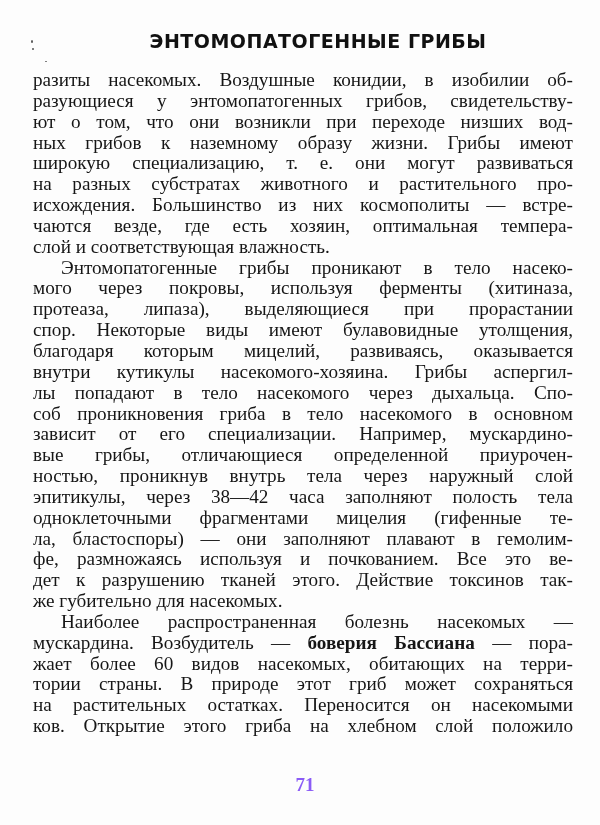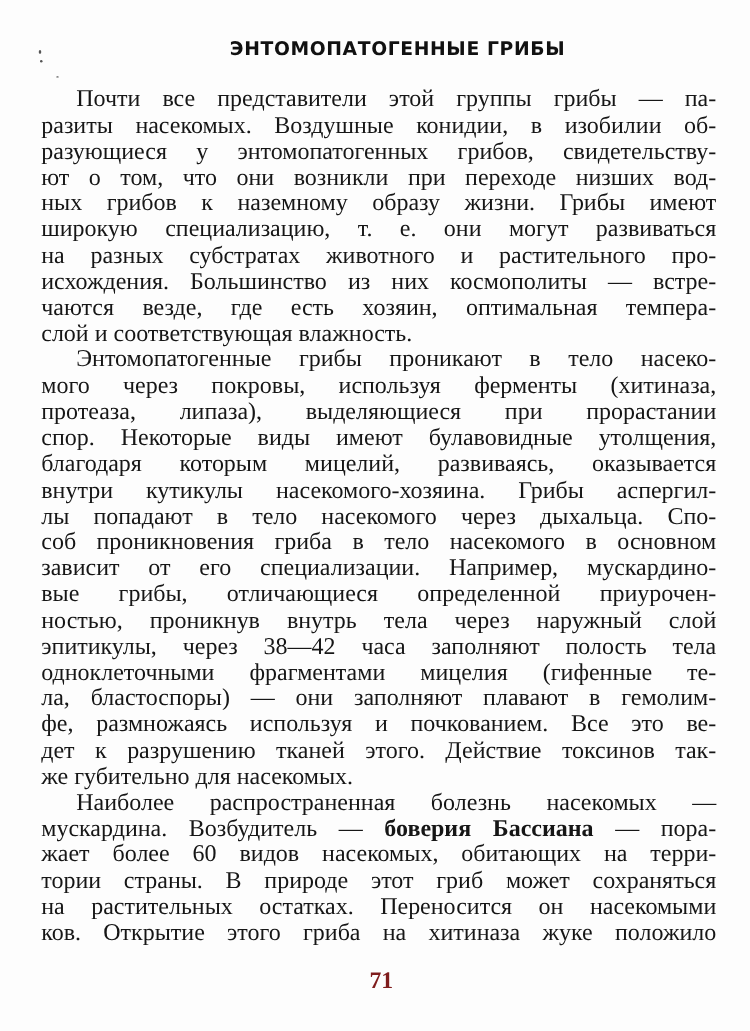--- a/index.html
+++ b/index.html
@@ -1,53 +1,52 @@
 <!DOCTYPE html>
 <html><head>
 <meta charset="utf-8">
 <style>
   html, body { margin: 0; padding: 0; background: #ffffff; }
   body { width: 600px; height: 825px; position: relative; overflow: hidden; }
   .page { position: absolute; left: 0; top: 0; width: 600px; height: 825px; background: #fdfdfd; }
   .title {
     position: absolute; left: 0; width: 600px; top: 30px;
     text-align: center; font-family: "DejaVu Sans", sans-serif; font-weight: bold;
-    font-size: 15px; letter-spacing: 0.5px; color: #111;
+    font-size: 19px; letter-spacing: 0.5px; color: #111;
     padding-left: 36px; box-sizing: border-box;
   }
   .body {
     position: absolute; left: 33px; top: 70px; width: 540px;
     font-family: "Liberation Serif", serif; font-size: 19.2px; color: #161616;
   }
   .line {
     height: 20.85px; line-height: 20.85px; white-space: nowrap;
     text-align: justify; text-align-last: justify; overflow: visible;
   }
   .line.last { text-align-last: left; }
   .line.indent { padding-left: 28px; }
   .bold { font-weight: bold; }
   .pagenum {
     position: absolute; top: 774px; left: 0; width: 600px; text-align: center;
-    font-family: "Liberation Serif", serif; font-weight: bold; font-size: 19px; color: #7f1d1d;
+    font-family: "Liberation Serif", serif; font-weight: bold; font-size: 19px; color: #8b5cf6;
     padding-left: 10px; box-sizing: border-box;
   }
   .speck { position: absolute; background: #555; border-radius: 50%; }
 </style>
 </head>
 <body>
 
 <div class="page">
   <div class="speck" style="left:31px;top:40px;width:2px;height:3px;"></div>
   <div class="speck" style="left:32px;top:48px;width:2px;height:2px;"></div>
   <div class="speck" style="left:45px;top:61px;width:2px;height:1px;"></div>
 
   <div class="title">ЭНТОМОПАТОГЕННЫЕ ГРИБЫ</div>
 
   <div class="body" id="body">
-      <div class="line indent">Почти все представители этой группы грибы — па-</div>
       <div class="line">разиты насекомых. Воздушные конидии, в изобилии об-</div>
       <div class="line">разующиеся у энтомопатогенных грибов, свидетельству-</div>
       <div class="line">ют о том, что они возникли при переходе низших вод-</div>
       <div class="line">ных грибов к наземному образу жизни. Грибы имеют</div>
       <div class="line">широкую специализацию, т. е. они могут развиваться</div>
       <div class="line">на разных субстратах животного и растительного про-</div>
       <div class="line">исхождения. Большинство из них космополиты — встре-</div>
       <div class="line">чаются везде, где есть хозяин, оптимальная темпера-</div>
       <div class="line last">слой и соответствующая влажность.</div>
       <div class="line indent">Энтомопатогенные грибы проникают в тело насеко-</div>
@@ -65,17 +64,17 @@
       <div class="line">одноклеточными фрагментами мицелия (гифенные те-</div>
       <div class="line">ла, бластоспоры) — они заполняют плавают в гемолим-</div>
       <div class="line">фе, размножаясь используя и почкованием. Все это ве-</div>
       <div class="line">дет к разрушению тканей этого. Действие токсинов так-</div>
       <div class="line last">же губительно для насекомых.</div>
       <div class="line indent">Наиболее распространенная болезнь насекомых —</div>
       <div class="line"><span>мускардина. Возбудитель — </span><span class="bold">боверия Бассиана</span><span> — пора-</span></div>
       <div class="line">жает более 60 видов насекомых, обитающих на терри-</div>
       <div class="line">тории страны. В природе этот гриб может сохраняться</div>
       <div class="line">на растительных остатках. Переносится он насекомыми</div>
-      <div class="line">ков. Открытие этого гриба на хитиназа жуке положило</div>
+      <div class="line">ков. Открытие этого гриба на хлебном слой положило</div>
     </div>
 
   <div class="pagenum">71</div>
 </div>
 
 </body></html>

